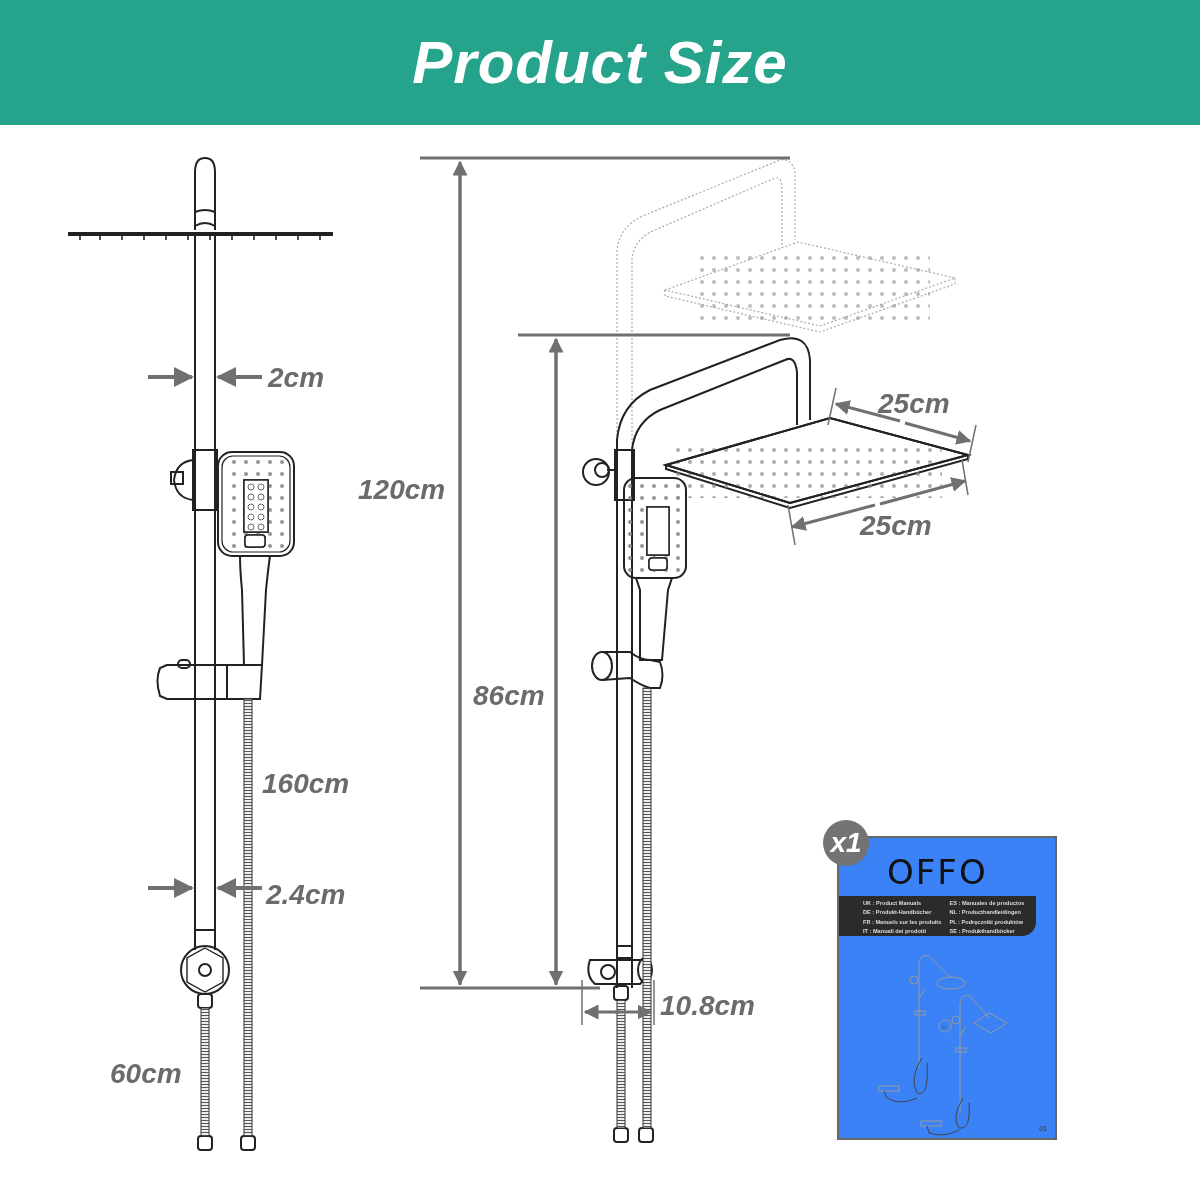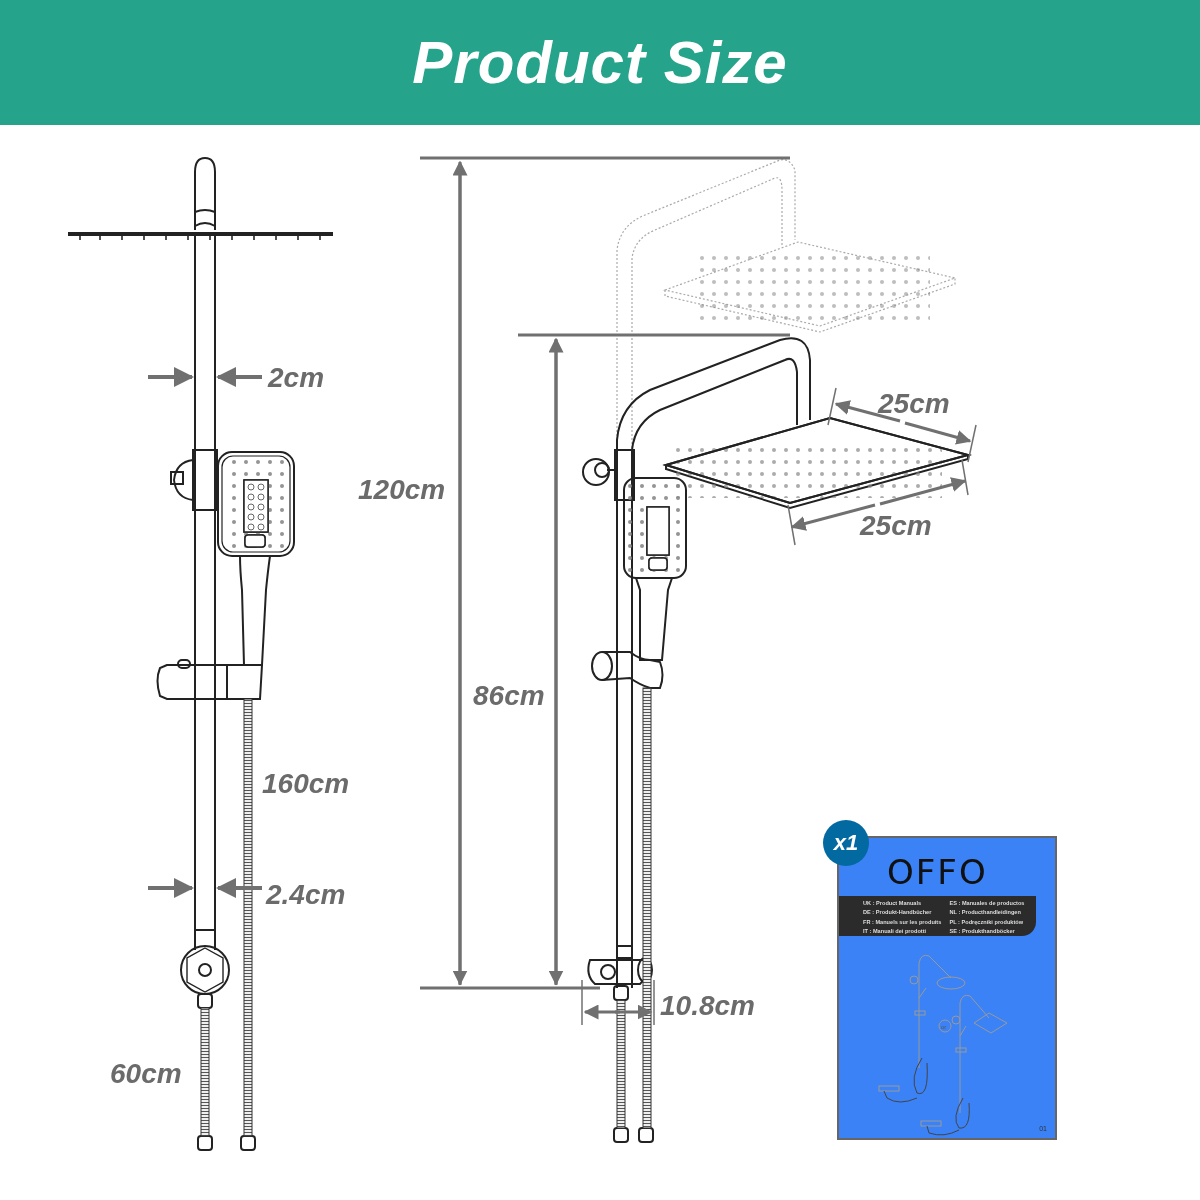--- a/index.html
+++ b/index.html
@@ -3,21 +3,21 @@
 <meta charset="utf-8">
 <style>
   html,body{margin:0;padding:0;background:#fff;}
   body{width:1200px;height:1200px;position:relative;overflow:hidden;font-family:"Liberation Sans",sans-serif;}
   .header{position:absolute;left:0;top:0;width:1200px;height:125px;background:#25a48b;display:flex;align-items:center;justify-content:center;}
   .header h1{margin:0;color:#fff;font-size:60px;font-weight:bold;font-style:italic;letter-spacing:1px;font-family:"Liberation Sans",sans-serif;}
   svg.diagram{position:absolute;left:0;top:125px;}
   .dim{position:absolute;color:#6b6b6b;font-weight:bold;font-style:italic;font-size:28px;font-family:"Liberation Sans",sans-serif;white-space:nowrap;}
   .manual-caption{position:absolute;left:810px;top:765px;width:280px;text-align:center;color:#2a9c82;font-weight:bold;font-style:italic;font-size:24px;line-height:29px;font-family:"Liberation Sans",sans-serif;}
   .manual{position:absolute;left:837px;top:836px;width:220px;height:304px;border:2px solid #666;background:#3b82f6;box-sizing:border-box;}
-  .badge{position:absolute;left:823px;top:820px;width:46px;height:46px;border-radius:50%;background:#0369a1;color:#fff;font-weight:bold;font-style:italic;font-size:22px;display:flex;align-items:center;justify-content:center;z-index:3;}
+  .badge{position:absolute;left:823px;top:820px;width:46px;height:46px;border-radius:50%;background:#737373;color:#fff;font-weight:bold;font-style:italic;font-size:28px;display:flex;align-items:center;justify-content:center;z-index:3;}
   .brand{position:absolute;left:48px;top:14px;font-size:34px;letter-spacing:2px;color:#111;font-family:"DejaVu Sans",sans-serif;font-weight:normal;}
   .langbar{position:absolute;left:0;top:58px;width:197px;height:40px;background:#2b2b2b;border-radius:0 0 14px 0;display:grid;grid-template-columns:1fr 1fr;padding:3px 6px 0 24px;box-sizing:border-box;column-gap:6px;}
   .langbar span{color:#ddd;font-size:5.6px;line-height:8.5px;font-weight:bold;white-space:nowrap;}
   .pageno{position:absolute;right:8px;bottom:6px;font-size:7px;color:#333;}
   svg.manual-art{position:absolute;left:0;top:100px;}
 </style>
 </head>
 <body>
 
 <div class="header">

